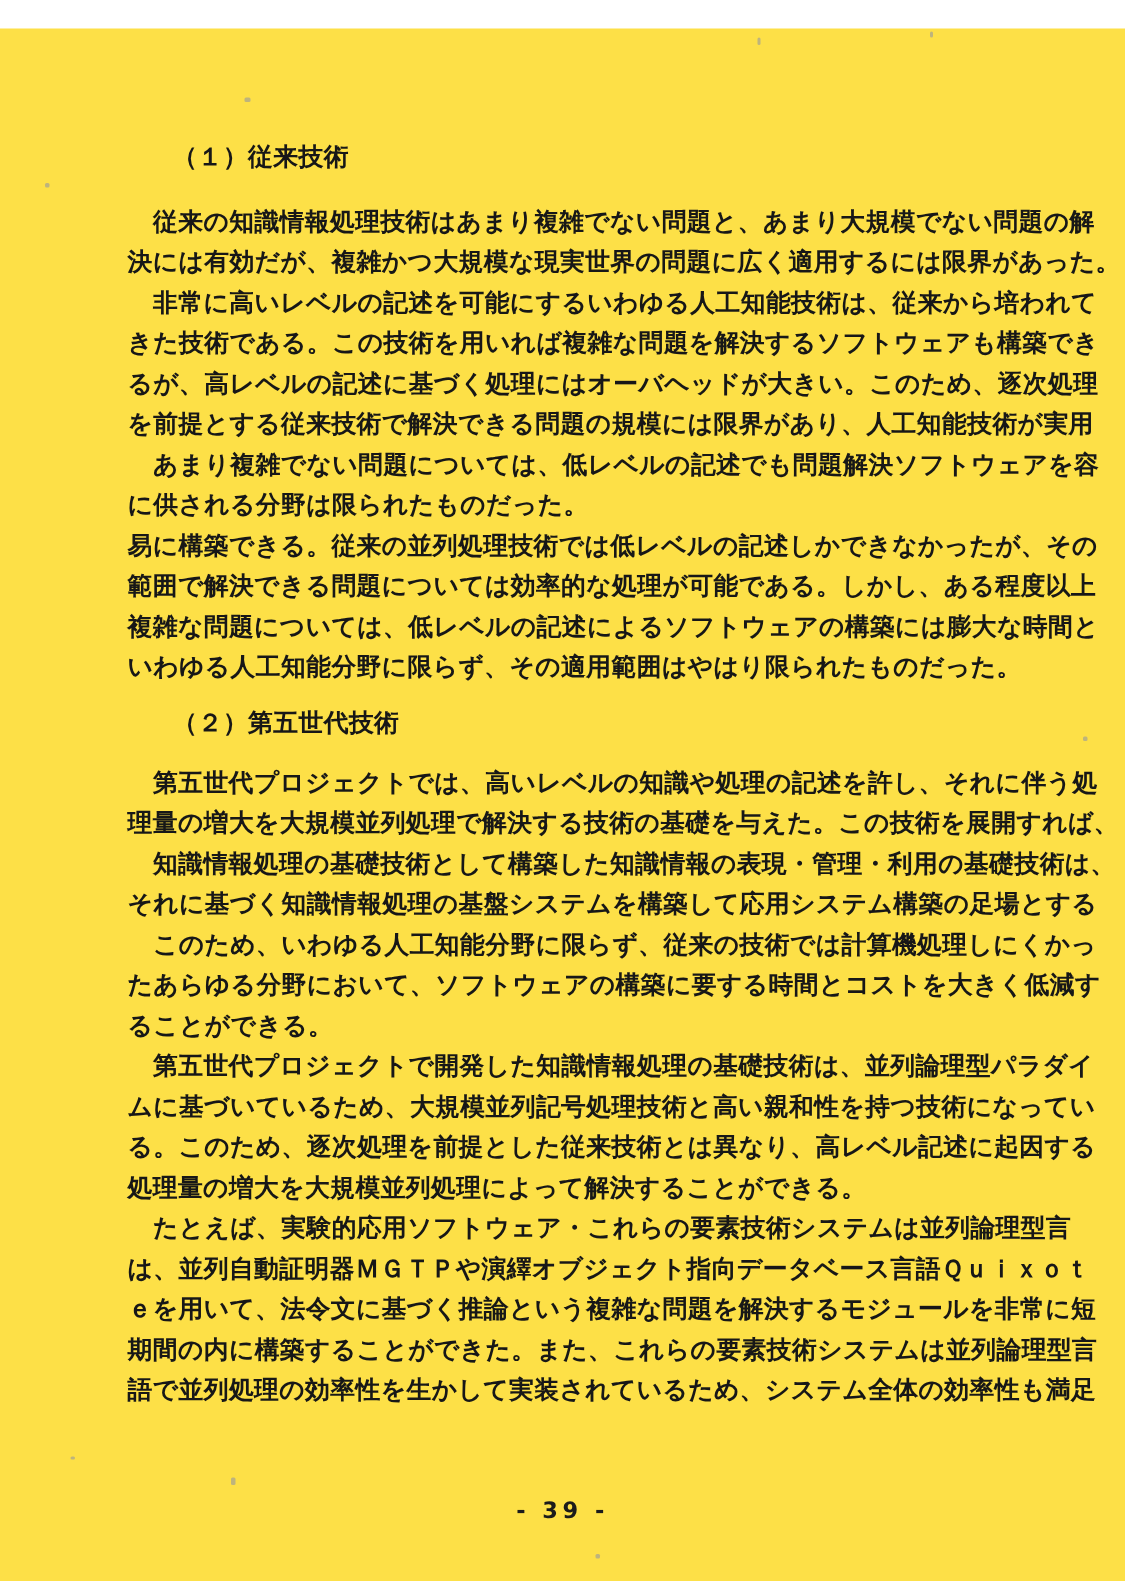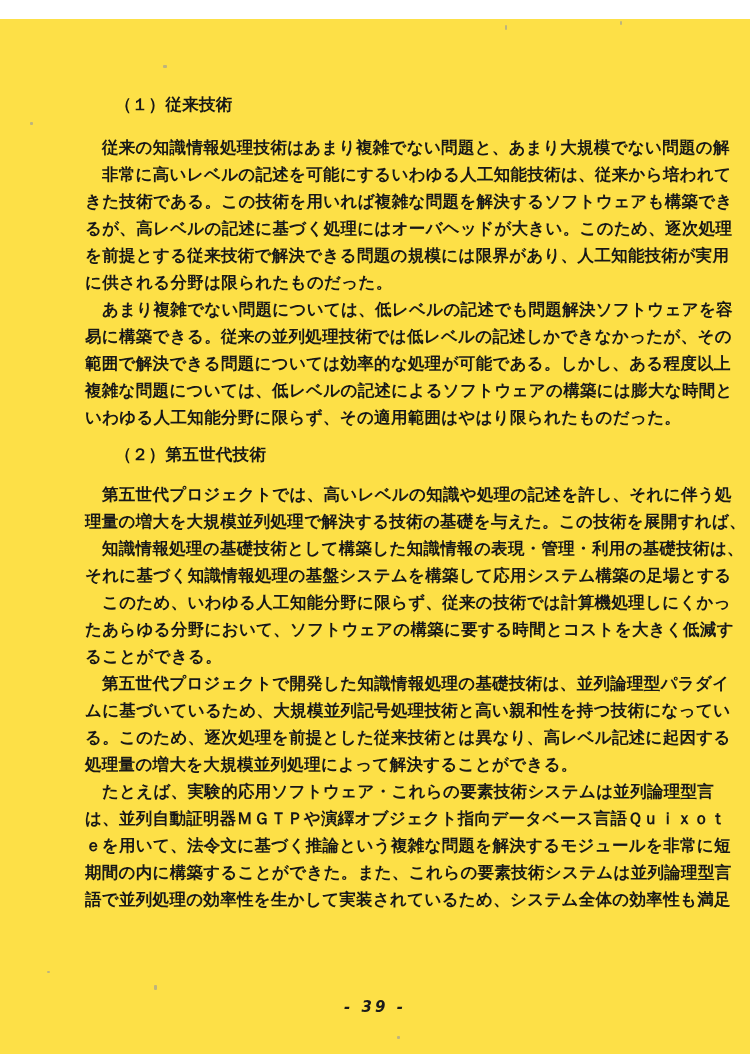--- a/index.html
+++ b/index.html
@@ -48,42 +48,42 @@
   .footer {
     position: absolute;
     left: 0;
     right: 0;
     top: 979px;
     text-align: center;
     font-size: 15px;
     font-weight: 600;
     letter-spacing: 3px;
     color: #1b1b1b;
-    font-style: italic;
   }
   .speck {
     position: absolute;
     background: #9d9d9a;
     border-radius: 1px;
     opacity: 0.65;
   }
 </style>
 </head>
 <body>
 
 <div class="sheet">
   <div class="content" id="content">
       <div class="line heading">（１）従来技術</div>
       <div class="line body indent">従来の知識情報処理技術はあまり複雑でない問題と、あまり大規模でない問題の解</div>
+      <div class="line body">決には有効だが、複雑かつ大規模な現実世界の問題に広く適用するには限界があった。</div>
       <div class="line body indent">非常に高いレベルの記述を可能にするいわゆる人工知能技術は、従来から培われて</div>
       <div class="line body">きた技術である。この技術を用いれば複雑な問題を解決するソフトウェアも構築でき</div>
       <div class="line body">るが、高レベルの記述に基づく処理にはオーバヘッドが大きい。このため、逐次処理</div>
       <div class="line body">を前提とする従来技術で解決できる問題の規模には限界があり、人工知能技術が実用</div>
+      <div class="line body indent">あまり複雑でない問題については、低レベルの記述でも問題解決ソフトウェアを容</div>
       <div class="line body">に供される分野は限られたものだった。</div>
-      <div class="line body indent">あまり複雑でない問題については、低レベルの記述でも問題解決ソフトウェアを容</div>
       <div class="line body">易に構築できる。従来の並列処理技術では低レベルの記述しかできなかったが、その</div>
       <div class="line body">範囲で解決できる問題については効率的な処理が可能である。しかし、ある程度以上</div>
       <div class="line body">複雑な問題については、低レベルの記述によるソフトウェアの構築には膨大な時間と</div>
       <div class="line body">いわゆる人工知能分野に限らず、その適用範囲はやはり限られたものだった。</div>
       <div class="line heading">（２）第五世代技術</div>
       <div class="line body indent">第五世代プロジェクトでは、高いレベルの知識や処理の記述を許し、それに伴う処</div>
       <div class="line body">理量の増大を大規模並列処理で解決する技術の基礎を与えた。この技術を展開すれば、</div>
       <div class="line body indent">知識情報処理の基礎技術として構築した知識情報の表現・管理・利用の基礎技術は、</div>
       <div class="line body">それに基づく知識情報処理の基盤システムを構築して応用システム構築の足場とする</div>
       <div class="line body indent">このため、いわゆる人工知能分野に限らず、従来の技術では計算機処理しにくかっ</div>

